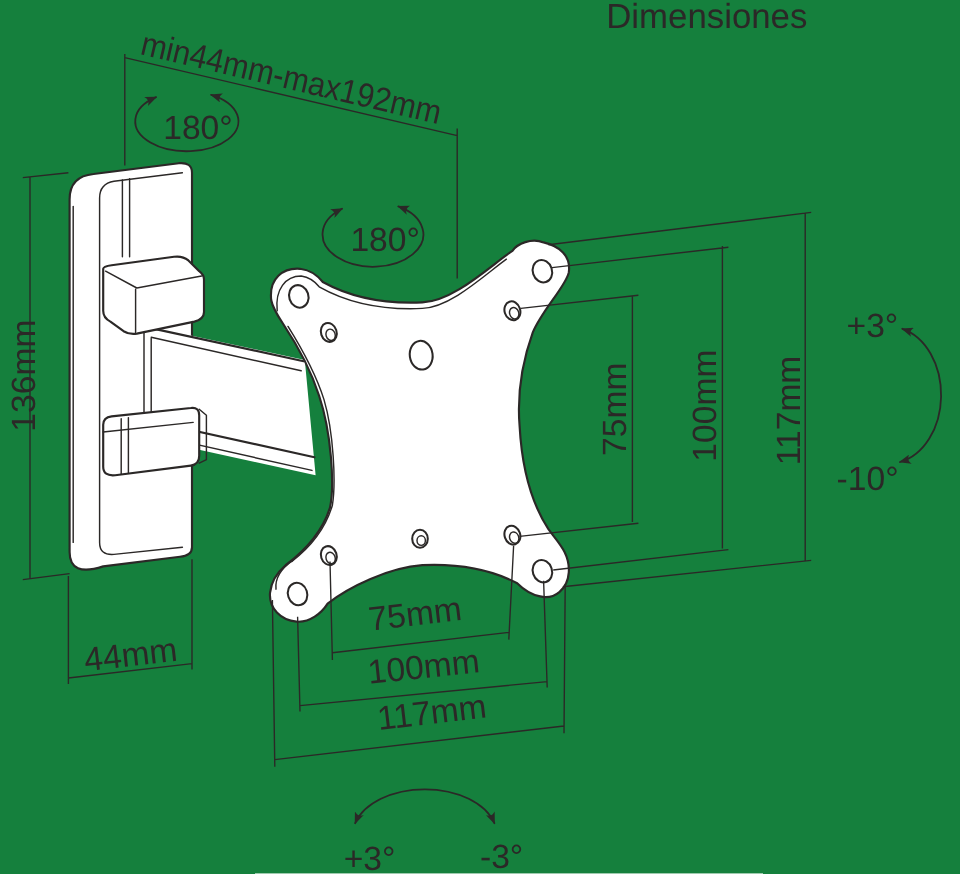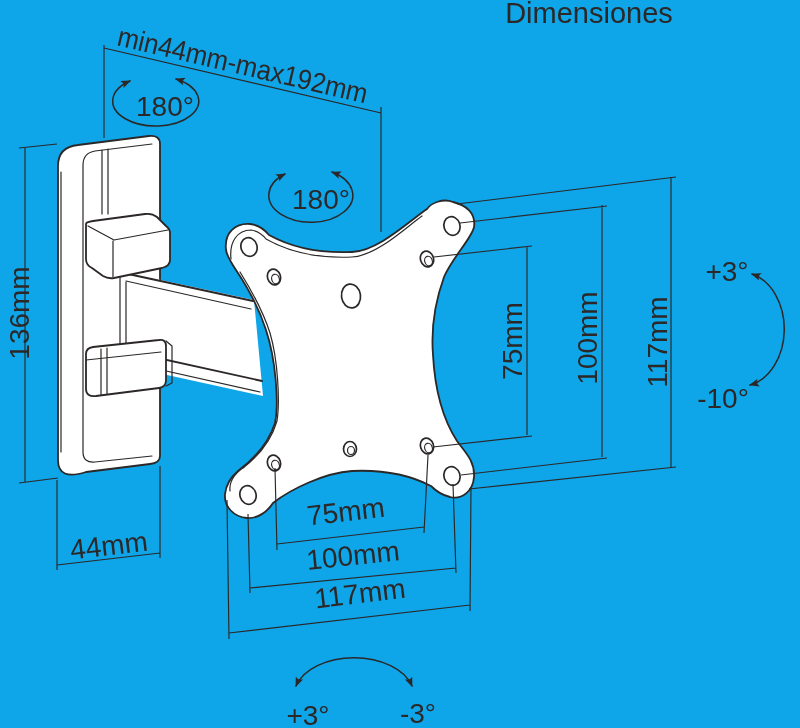--- a/index.html
+++ b/index.html
@@ -1,16 +1,16 @@
 <!DOCTYPE html>
 <html><head>
 <meta charset="utf-8">
 <style>
   html,body{margin:0;padding:0;background:#ffffff;}
-  .stage{position:relative;width:800px;height:728px;background:#0ea5e9;overflow:hidden;
+  .stage{position:relative;width:800px;height:728px;background:#15803d;overflow:hidden;
          font-family:"Liberation Sans","DejaVu Sans",sans-serif;}
   svg{display:block;}
   .outline{fill:none;stroke-width:1.8;stroke-linejoin:round;stroke-linecap:round;}
   .outline-fill{fill:#ffffff;stroke-width:1.8;stroke-linejoin:round;stroke-linecap:round;}
   .detail{fill:none;stroke-width:1.2;stroke-linejoin:round;stroke-linecap:round;}
   .hole{fill:#ffffff;stroke-width:1.7;}
   .hole-in{fill:none;stroke-width:1.2;}
   .dim{fill:none;stroke-width:1.15;stroke-linecap:butt;}
   .arc{fill:none;stroke-width:1.5;stroke-linecap:round;}
   .lbl{font-size:28px;}

